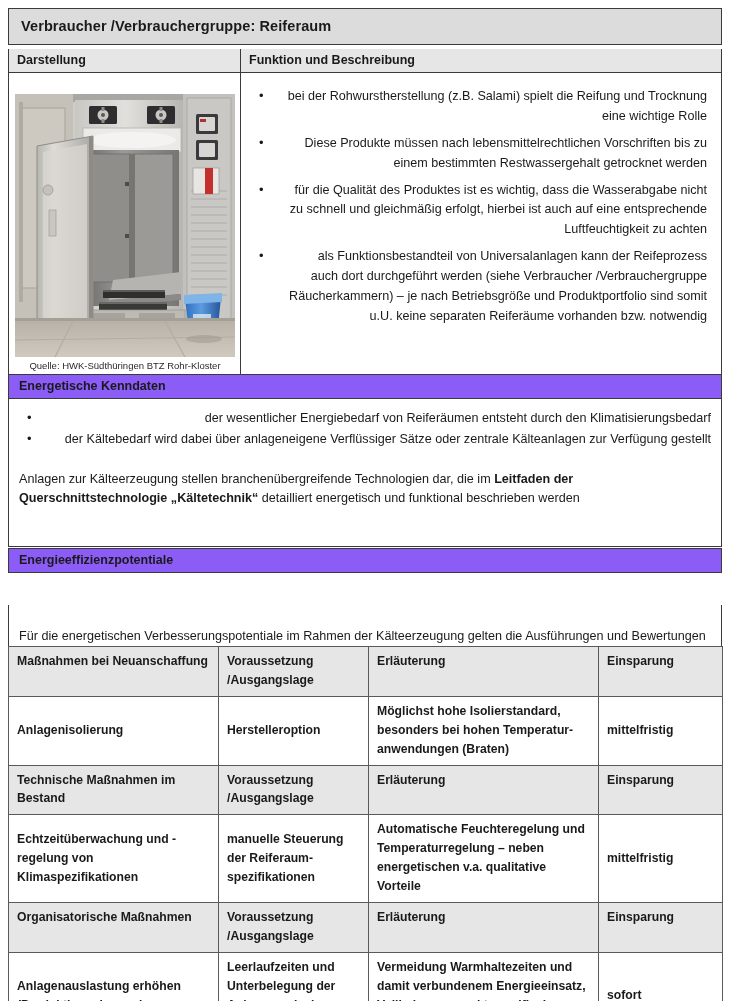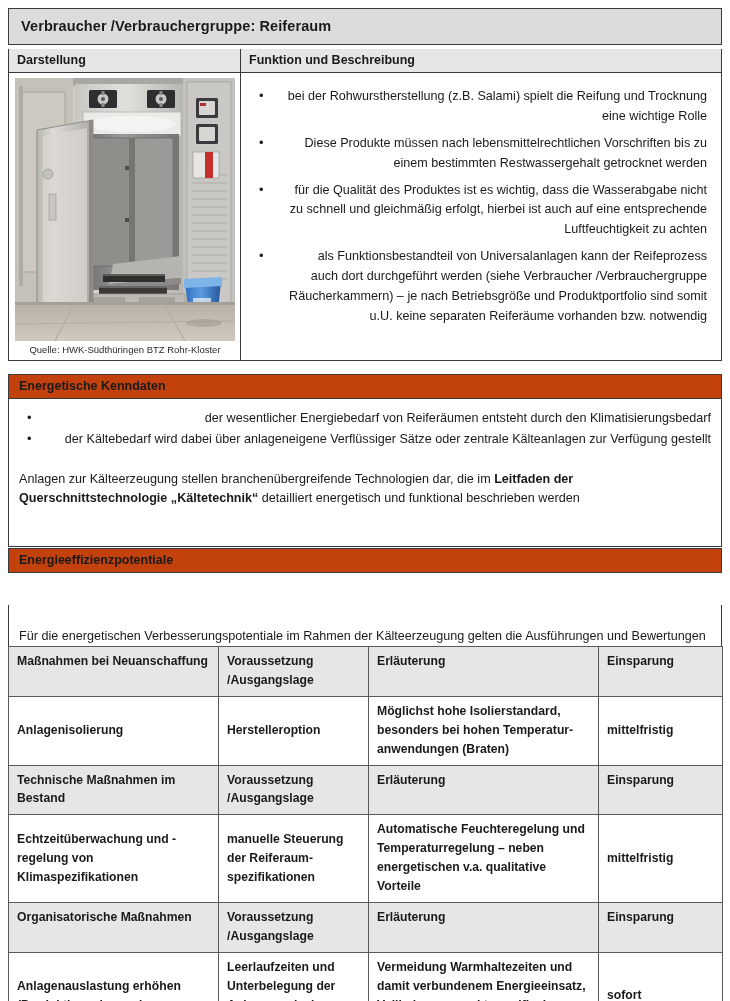--- a/index.html
+++ b/index.html
@@ -78,21 +78,21 @@
     border-right: 1.5px solid #3a3a3a;
     padding: 5px 6px 4px 6px;
   }
   .body-row .c2 {
     flex: 1;
     box-sizing: border-box;
     padding: 14px 14px 6px 10px;
   }
 
   
-  .photo-wrap { width: 220px; margin: 0 auto; }
+  .photo-wrap { width: 220px; margin: 16px auto; }
   .photo {
     position: relative;
     width: 220px;
     height: 263px;
     overflow: hidden;
     background: #b9b5ad;
   }
   .photo svg { display: block; }
   .caption {
     margin-top: 3px;
@@ -122,21 +122,21 @@
     left: 8px;
     top: -1px;
     font-size: 13px;
   }
   ul.bl.tight li { margin-bottom: 1px; }
 
   
   .sec-head {
     border: 1.5px solid #3a3a3a;
     border-top: 1.5px solid #3a3a3a;
-    background: #c2410c;
+    background: #8b5cf6;
     padding: 4px 20px 5px 10px;
     font-size: 12.5px;
     font-weight: bold;
   }
   .sec-body {
     border-left: 1.5px solid #3a3a3a;
     border-right: 1.5px solid #3a3a3a;
     border-bottom: 1.5px solid #3a3a3a;
     background: #ffffff;
     padding: 10px 10px 12px 10px;

